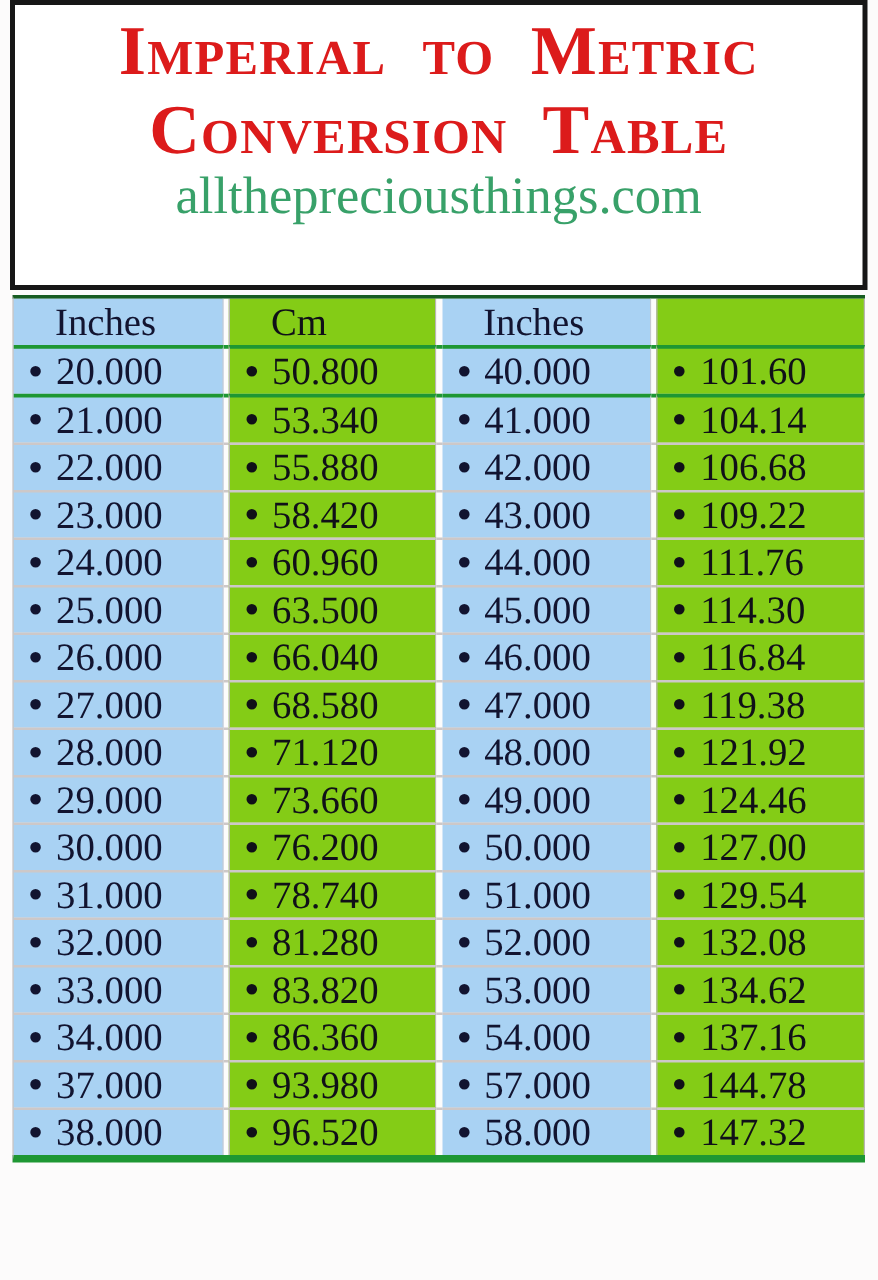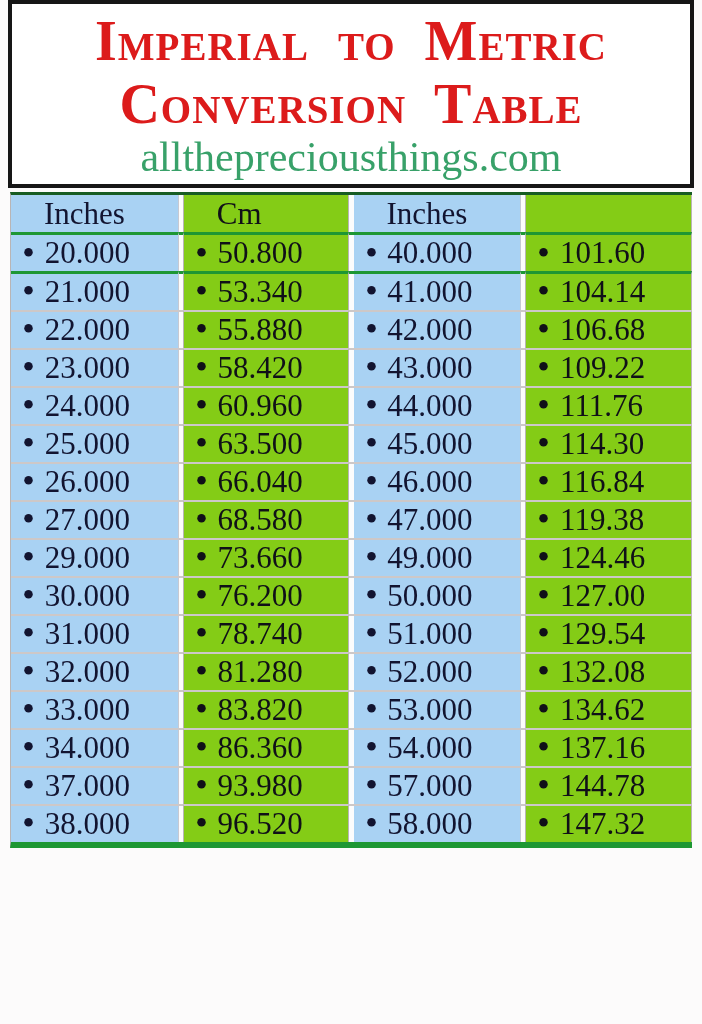--- a/index.html
+++ b/index.html
@@ -15,21 +15,21 @@
   * { box-sizing: border-box; }
   html, body {
     margin: 0; padding: 0;
     width: 702px; height: 1024px;
     background: #fcfbfb;
     font-family: "Liberation Serif", serif;
     overflow: hidden;
   }
   .header-box {
     margin: 0 8px 4px 8px;
-    height: 188px;
+    height: 232px;
     border: 4px solid #161616;
     background: #ffffff;
     text-align: center;
     padding-top: 6px;
   }
   .title-line {
     color: var(--title_red);
     font-weight: bold;
     font-variant: small-caps;
     font-size: 56px;
@@ -185,20 +185,29 @@
         <tr>
           <td class="col-blue sep-gray"><span class="bullet">•</span><span>27.000</span></td>
           <td class="gap sep-gray"></td>
           <td class="col-white sep-gray"><span class="bullet">•</span><span>68.580</span></td>
           <td class="gap sep-gray"></td>
           <td class="col-blue sep-gray"><span class="bullet">•</span><span>47.000</span></td>
           <td class="gap sep-gray"></td>
           <td class="col-white sep-gray"><span class="bullet">•</span><span>119.38</span></td>
         </tr>
         <tr>
+          <td class="col-blue sep-gray"><span class="bullet">•</span><span>28.000</span></td>
+          <td class="gap sep-gray"></td>
+          <td class="col-white sep-gray"><span class="bullet">•</span><span>71.120</span></td>
+          <td class="gap sep-gray"></td>
+          <td class="col-blue sep-gray"><span class="bullet">•</span><span>48.000</span></td>
+          <td class="gap sep-gray"></td>
+          <td class="col-white sep-gray"><span class="bullet">•</span><span>121.92</span></td>
+        </tr>
+        <tr>
           <td class="col-blue sep-gray"><span class="bullet">•</span><span>29.000</span></td>
           <td class="gap sep-gray"></td>
           <td class="col-white sep-gray"><span class="bullet">•</span><span>73.660</span></td>
           <td class="gap sep-gray"></td>
           <td class="col-blue sep-gray"><span class="bullet">•</span><span>49.000</span></td>
           <td class="gap sep-gray"></td>
           <td class="col-white sep-gray"><span class="bullet">•</span><span>124.46</span></td>
         </tr>
         <tr>
           <td class="col-blue sep-gray"><span class="bullet">•</span><span>30.000</span></td>

